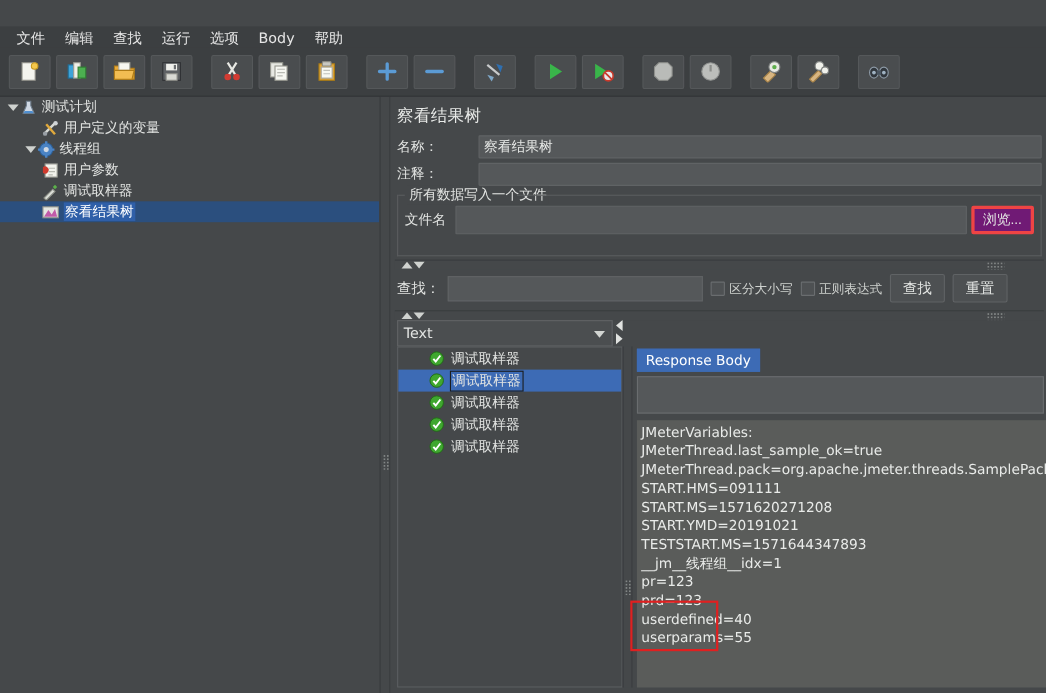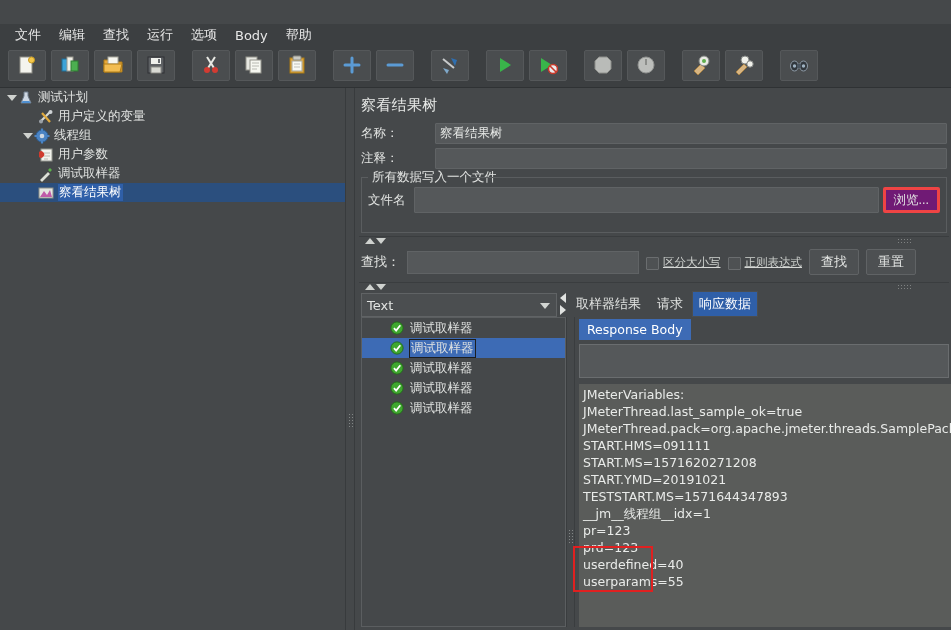--- a/index.html
+++ b/index.html
@@ -175,21 +175,21 @@
 
   
   .search-row { display: flex; align-items: center; padding: 4px 4px 4px 6px; gap: 7px; }
   .search-label { font-size: 13px; color: #e2e4e2; }
   .search-input {
     width: 232px; height: 23px; background: #55585a;
     border: 1px solid #606365; color: #e6e8e6; font-size: 12.5px;
     padding: 1px 4px; outline: none;
     font-family: "DejaVu Sans", "Liberation Sans", sans-serif;
   }
-  .chk-wrap { display: flex; align-items: flex-end; gap: 4px; text-decoration: underline; }
+  .chk-wrap { display: flex; align-items: center; gap: 4px; }
   .chk {
     width: 13px; height: 13px; background: #4e5153;
     border: 1px solid #6a6d6f; border-radius: 1px; flex: 0 0 auto;
   }
   .chk-label { font-size: 11.5px; color: #cfd2cf; white-space: nowrap; }
   .sbtn {
     height: 26px; min-width: 50px; padding: 0 10px;
     background: #4d5052; border: 1px solid #606365; border-radius: 2px;
     color: #e4e6e4; font-size: 13px;
   }
@@ -534,25 +534,20 @@
     </div>
 
     <div class="ctrow">
       <div class="combo">
         <span>Text</span>
         <span class="carat"></span>
       </div>
       <div class="mini-arrows">
         <span class="tri-l"></span>
         <span class="tri-r"></span>
-      </div>
-      <div class="tabs">
-        <div class="tab">取样器结果</div>
-        <div class="tab">请求</div>
-        <div class="tab active">响应数据</div>
       </div>
     </div>
 
     <div class="bottom">
 
       <div class="sampler-list">
         <div class="sl-row">
           <svg class="ok-ico" viewBox="0 0 16 16">
             <circle cx="8" cy="8" r="7" fill="#3fa72f" stroke="#226b18"></circle>
             <path d="M4.5 8.2 L7 11 L11.8 4.8" stroke="#ffffff" stroke-width="2" fill="none"></path>

